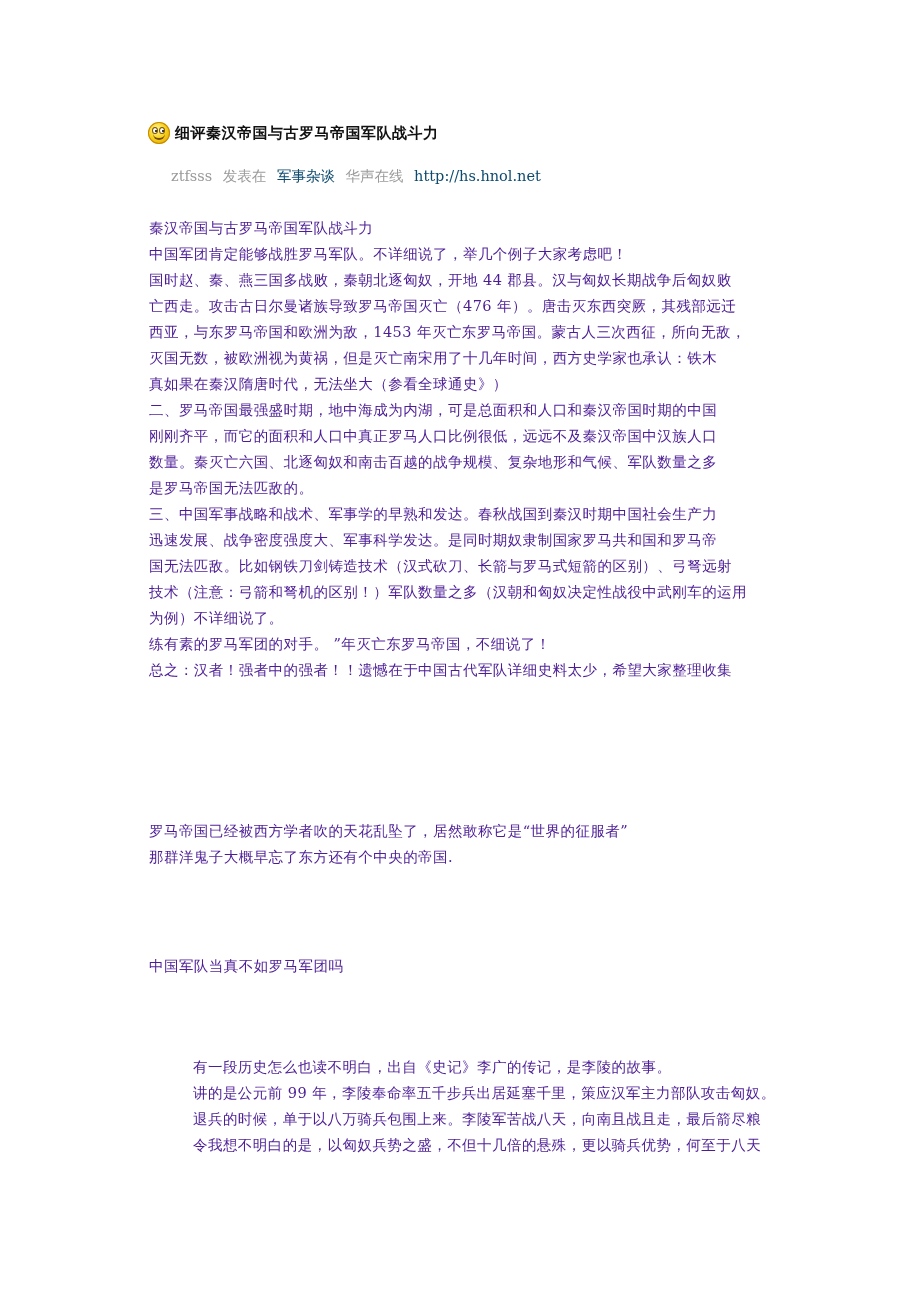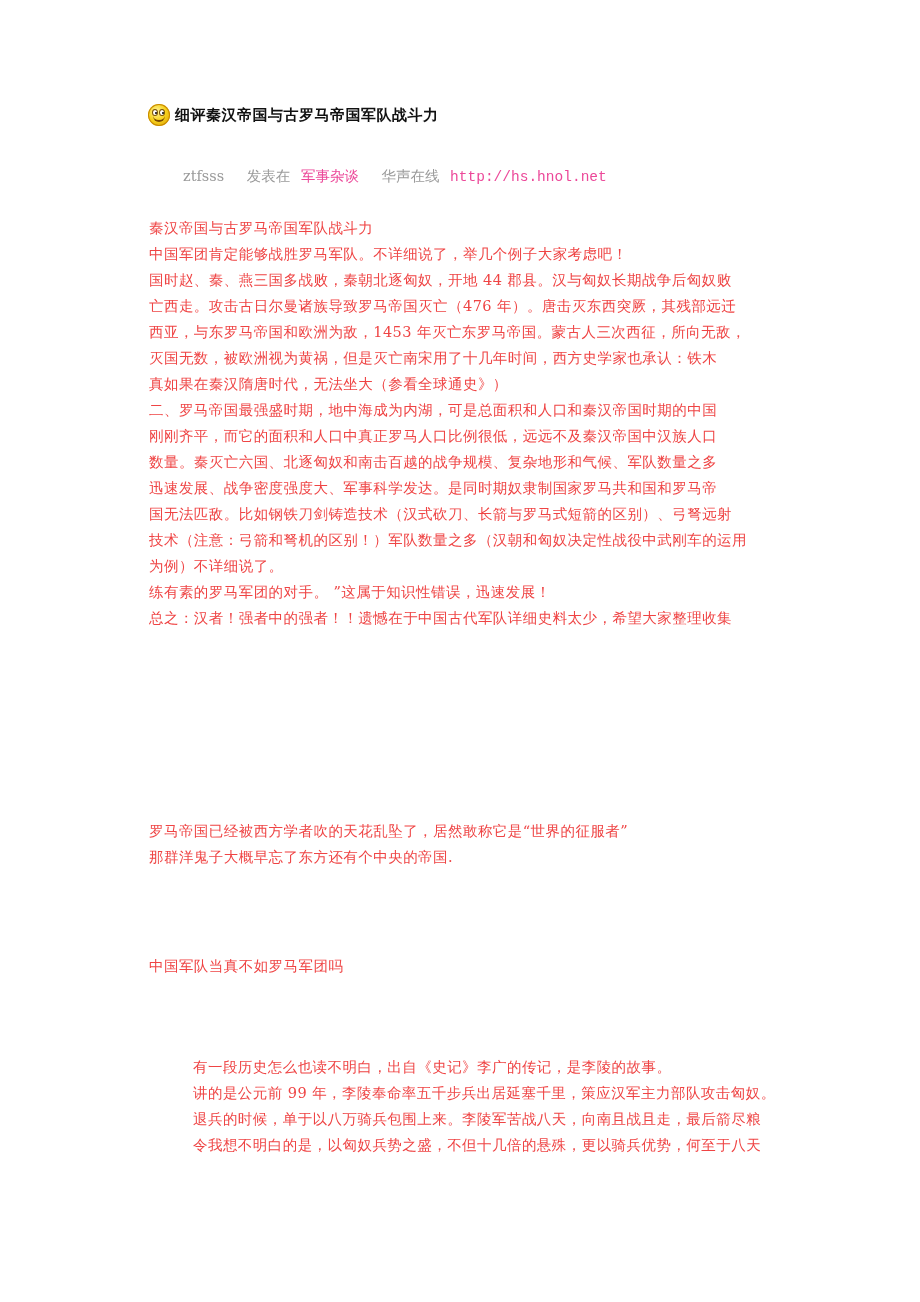--- a/index.html
+++ b/index.html
@@ -1,31 +1,31 @@
 <!DOCTYPE html>
 <html><head>
   <meta charset="utf-8">
   <style>
     * { margin: 0; padding: 0; box-sizing: border-box; }
     html, body { width: 920px; height: 1302px; background: #ffffff; overflow: hidden; }
     body { position: relative; font-family: "DejaVu Serif", "Liberation Serif", serif; color: #111111; }
     .page { position: absolute; left: 0; top: 0; width: 920px; height: 1302px; }
-    .header { position: absolute; left: 148px; top: 104px; display: flex; align-items: center; }
+    .header { position: absolute; left: 148px; top: 122px; display: flex; align-items: center; }
     .smiley { width: 22px; height: 22px; border-radius: 50%; background: radial-gradient(circle at 40% 35%, #fff6a0 0%, #f7d21e 45%, #d99a00 100%); position: relative; margin-right: 5px; box-shadow: 0 0 0 1px #c88a00 inset; }
     .smiley .eye { position: absolute; top: 5px; width: 6px; height: 7px; border-radius: 50%; background: #fff; border: 1px solid #7a5200; }
     .smiley .eye::after { content: ""; position: absolute; left: 1.5px; top: 2px; width: 2px; height: 2px; background: #000; border-radius: 50%; }
     .smiley .eye.l { left: 4px; }
     .smiley .eye.r { left: 11px; }
     .smiley .mouth { position: absolute; left: 5px; top: 12px; width: 12px; height: 6px; border-bottom: 2px solid #7a4a00; border-radius: 0 0 8px 8px; }
     .title { font-family: "DejaVu Sans", "Liberation Sans", sans-serif; font-weight: bold; font-size: 15px; color: #111; letter-spacing: 0.5px; }
     .byline { position: absolute; left: 171px; top: 167px; font-size: 14.5px; white-space: nowrap; }
-    .byline .grey { color: #9a9a9a; margin-left: 12px; }
-    .byline .dark { color: #ec4899; font-family: Liberation Mono, monospace; }
+    .byline .grey { color: #9a9a9a; }
+    .byline .dark { color: #0c4a6e; }
     .byline span { margin-right: 6px; }
-    .body-text { position: absolute; left: 149px; width: 640px; font-size: 14.5px; line-height: 26px; letter-spacing: 0.45px; color: #ef4444; }
+    .body-text { position: absolute; left: 149px; width: 640px; font-size: 14.5px; line-height: 26px; letter-spacing: 0.45px; color: #4c1d95; }
     .line { display: block; white-space: nowrap; height: 26px; }
   </style>
 </head>
 <body>
 
 <div class="page">
 
   <div class="header">
     <div class="smiley">
       <span class="eye l"></span>
@@ -47,25 +47,27 @@
     <span class="line">秦汉帝国与古罗马帝国军队战斗力</span>
     <span class="line">中国军团肯定能够战胜罗马军队。不详细说了，举几个例子大家考虑吧！</span>
     <span class="line">国时赵、秦、燕三国多战败，秦朝北逐匈奴，开地 44 郡县。汉与匈奴长期战争后匈奴败</span>
     <span class="line">亡西走。攻击古日尔曼诸族导致罗马帝国灭亡（476 年）。唐击灭东西突厥，其残部远迁</span>
     <span class="line">西亚，与东罗马帝国和欧洲为敌，1453 年灭亡东罗马帝国。蒙古人三次西征，所向无敌，</span>
     <span class="line">灭国无数，被欧洲视为黄祸，但是灭亡南宋用了十几年时间，西方史学家也承认：铁木</span>
     <span class="line">真如果在秦汉隋唐时代，无法坐大（参看全球通史》）</span>
     <span class="line">二、罗马帝国最强盛时期，地中海成为内湖，可是总面积和人口和秦汉帝国时期的中国</span>
     <span class="line">刚刚齐平，而它的面积和人口中真正罗马人口比例很低，远远不及秦汉帝国中汉族人口</span>
     <span class="line">数量。秦灭亡六国、北逐匈奴和南击百越的战争规模、复杂地形和气候、军队数量之多</span>
+    <span class="line">是罗马帝国无法匹敌的。</span>
+    <span class="line">三、中国军事战略和战术、军事学的早熟和发达。春秋战国到秦汉时期中国社会生产力</span>
     <span class="line">迅速发展、战争密度强度大、军事科学发达。是同时期奴隶制国家罗马共和国和罗马帝</span>
     <span class="line">国无法匹敌。比如钢铁刀剑铸造技术（汉式砍刀、长箭与罗马式短箭的区别）、弓弩远射</span>
     <span class="line">技术（注意：弓箭和弩机的区别！）军队数量之多（汉朝和匈奴决定性战役中武刚车的运用</span>
     <span class="line">为例）不详细说了。</span>
-    <span class="line">练有素的罗马军团的对手。 ”这属于知识性错误，迅速发展！</span>
+    <span class="line">练有素的罗马军团的对手。 ”年灭亡东罗马帝国，不细说了！</span>
     <span class="line">总之：汉者！强者中的强者！！遗憾在于中国古代军队详细史料太少，希望大家整理收集</span>
   </div>
 
   <div class="body-text" style="top:818px;">
     <span class="line">罗马帝国已经被西方学者吹的天花乱坠了，居然敢称它是“世界的征服者”</span>
     <span class="line">那群洋鬼子大概早忘了东方还有个中央的帝国.</span>
   </div>
 
   <div class="body-text" style="top:953px;">
     <span class="line">中国军队当真不如罗马军团吗</span>

